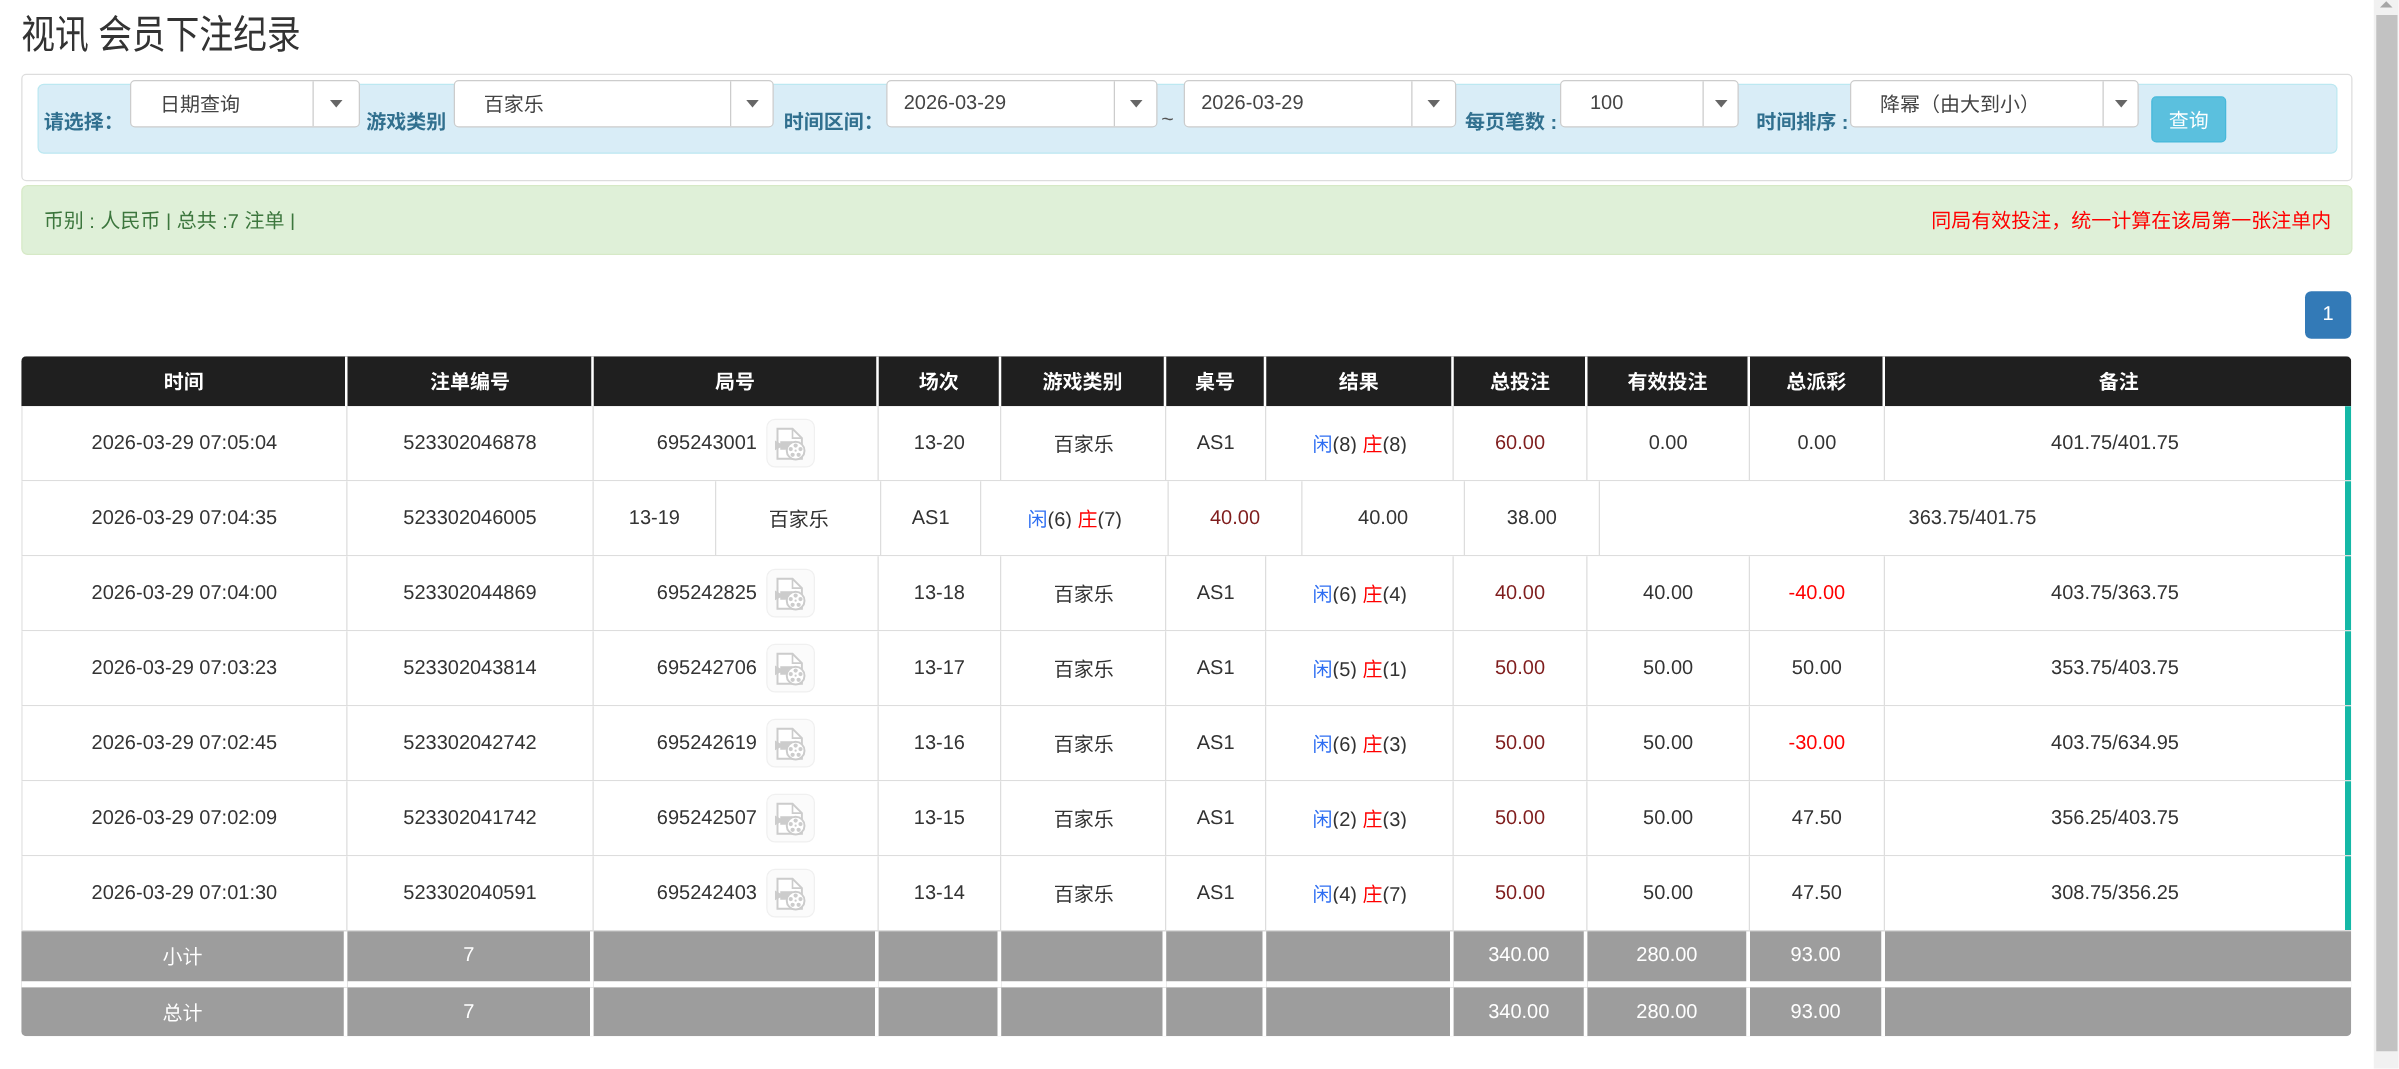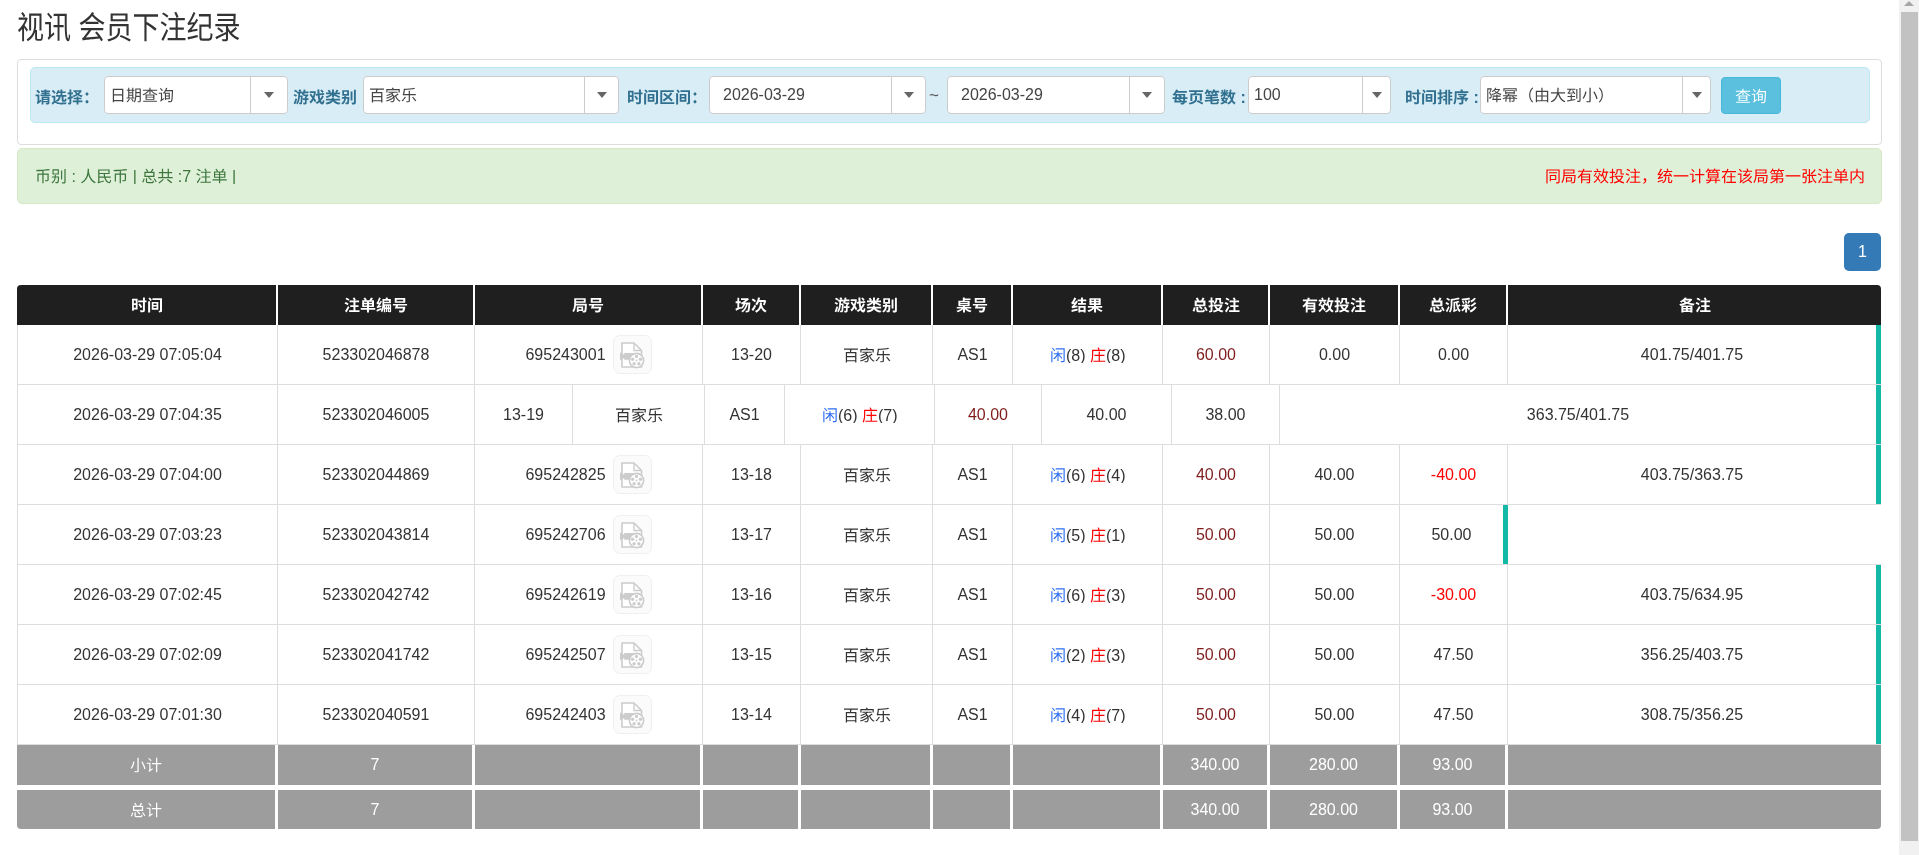--- a/index.html
+++ b/index.html
@@ -4,40 +4,40 @@
 <style>
 * { margin:0; padding:0; box-sizing:border-box; }
 body { width:1919px; height:855px; overflow:hidden; background:#fff;
        font-family:"Liberation Sans", sans-serif; position:relative; }
 #title { position:absolute; left:17px; top:15px; }
 #panel { position:absolute; left:17px; top:59px; width:1865px; height:86px;
          background:#fff; border:1px solid #ddd; border-radius:4px; }
 #bluebar { position:absolute; left:30px; top:67px; width:1840px; height:56px;
            background:#d9edf7; border:1px solid #bce8f1; border-radius:5px; }
 .lab { position:absolute; top:89px; }
-.sel { position:absolute; top:76px; height:38px; background:#fff;
+.sel { position:absolute; top:64px; height:38px; background:#fff;
        border:1px solid #ccc; border-radius:4px; display:flex; align-items:center; }
-.sel .tx { padding-left:5px; display:flex; align-items:center; }
+.sel .tx { padding-left:23px; display:flex; align-items:center; }
 .arr { position:absolute; right:0; top:0; height:36px; border-left:1px solid #ccc;
        display:flex; align-items:center; justify-content:center; }
 .tri { width:0; height:0; border-left:5px solid transparent; border-right:5px solid transparent;
        border-top:6px solid #666; }
 #btncx { position:absolute; left:1721px; top:77px; width:60px; height:37px;
          background:#5bc0de; border:1px solid #46b8da; border-radius:4px;
          display:flex; align-items:center; justify-content:center; }
 #greenbar { position:absolute; left:17px; top:148px; width:1865px; height:56px;
             background:#dff0d8; border:1px solid #d6e9c6; border-radius:5px; }
 #gtext { position:absolute; left:17px; top:168px; }
 #rtext { position:absolute; right:54px; top:168px; }
 #pager { position:absolute; left:1844px; top:233px; width:37px; height:38px;
          background:#337ab7; border-radius:5px; color:#fff; font-size:16px;
          display:flex; align-items:center; justify-content:center; }
 #tbl { position:absolute; left:17px; top:285px; width:1864px;
        border-radius:4px; overflow:hidden; }
-.row { display:flex; width:1864px; }
+.row { display:flex; width:1864px;justify-content:space-between; }
 .c { display:flex; align-items:center; justify-content:center;
      border-right:1px solid #ddd; font-size:16px; color:#333; }
 .c:last-child { border-right:none; }
 #thead { height:40px; background:#1f1f1f; }
 #thead .c { border-right:2px solid #fff; }
 #thead .c:last-child { border-right:none; }
 .dr { height:60px; background:#fff; border-bottom:1px solid #ddd; }
 .dr .c { height:59px; }
 .dr .c:first-child { border-left:1px solid #ddd; }
 .dr .c:last-child { border-right:5px solid #14b8a6; }
@@ -587,20 +587,21 @@
           <text x="16.00" y="14.08" font-size="16" font-family="Liberation Sans, sans-serif" fill="#333">(5)</text>
           <g fill="#f00" transform="translate(40.00,14.08) scale(0.016000,0.016000)">
             <use href="#g80" xlink:href="#g80" x="0"></use>
           </g>
           <text x="56.00" y="14.08" font-size="16" font-family="Liberation Sans, sans-serif" fill="#333">(1)</text>
         </svg>
       </div>
       <div class="c w8 blue">50.00</div>
       <div class="c w9">50.00</div>
       <div class="c w10">50.00</div>
+      <div class="c w11">353.75/403.75</div>
     </div>
 <div class="row dr">
       <div class="c w1">2026-03-29 07:02:45</div>
       <div class="c w2">523302042742</div>
       <div class="c w3">695242619<span class="vicon">
           <svg width="26" height="28" viewBox="0 0 26 28">
             <path d="M3 2 H15 L22.5 9.5 V26 H3 Z" fill="#fff" stroke="#ccc" stroke-width="1.6"></path>
             <path d="M15 2 V9.5 H22.5" fill="none" stroke="#ccc" stroke-width="1.3"></path>
             <path d="M1 11.4 L5.2 13.7 V11.9 H15 V18.7 H5.2 V16.9 L1 19.2 Z" fill="#ccc"></path>
             <circle cx="17.5" cy="19.5" r="7.1" fill="#fff" stroke="#ccc" stroke-width="1.6"></circle>

